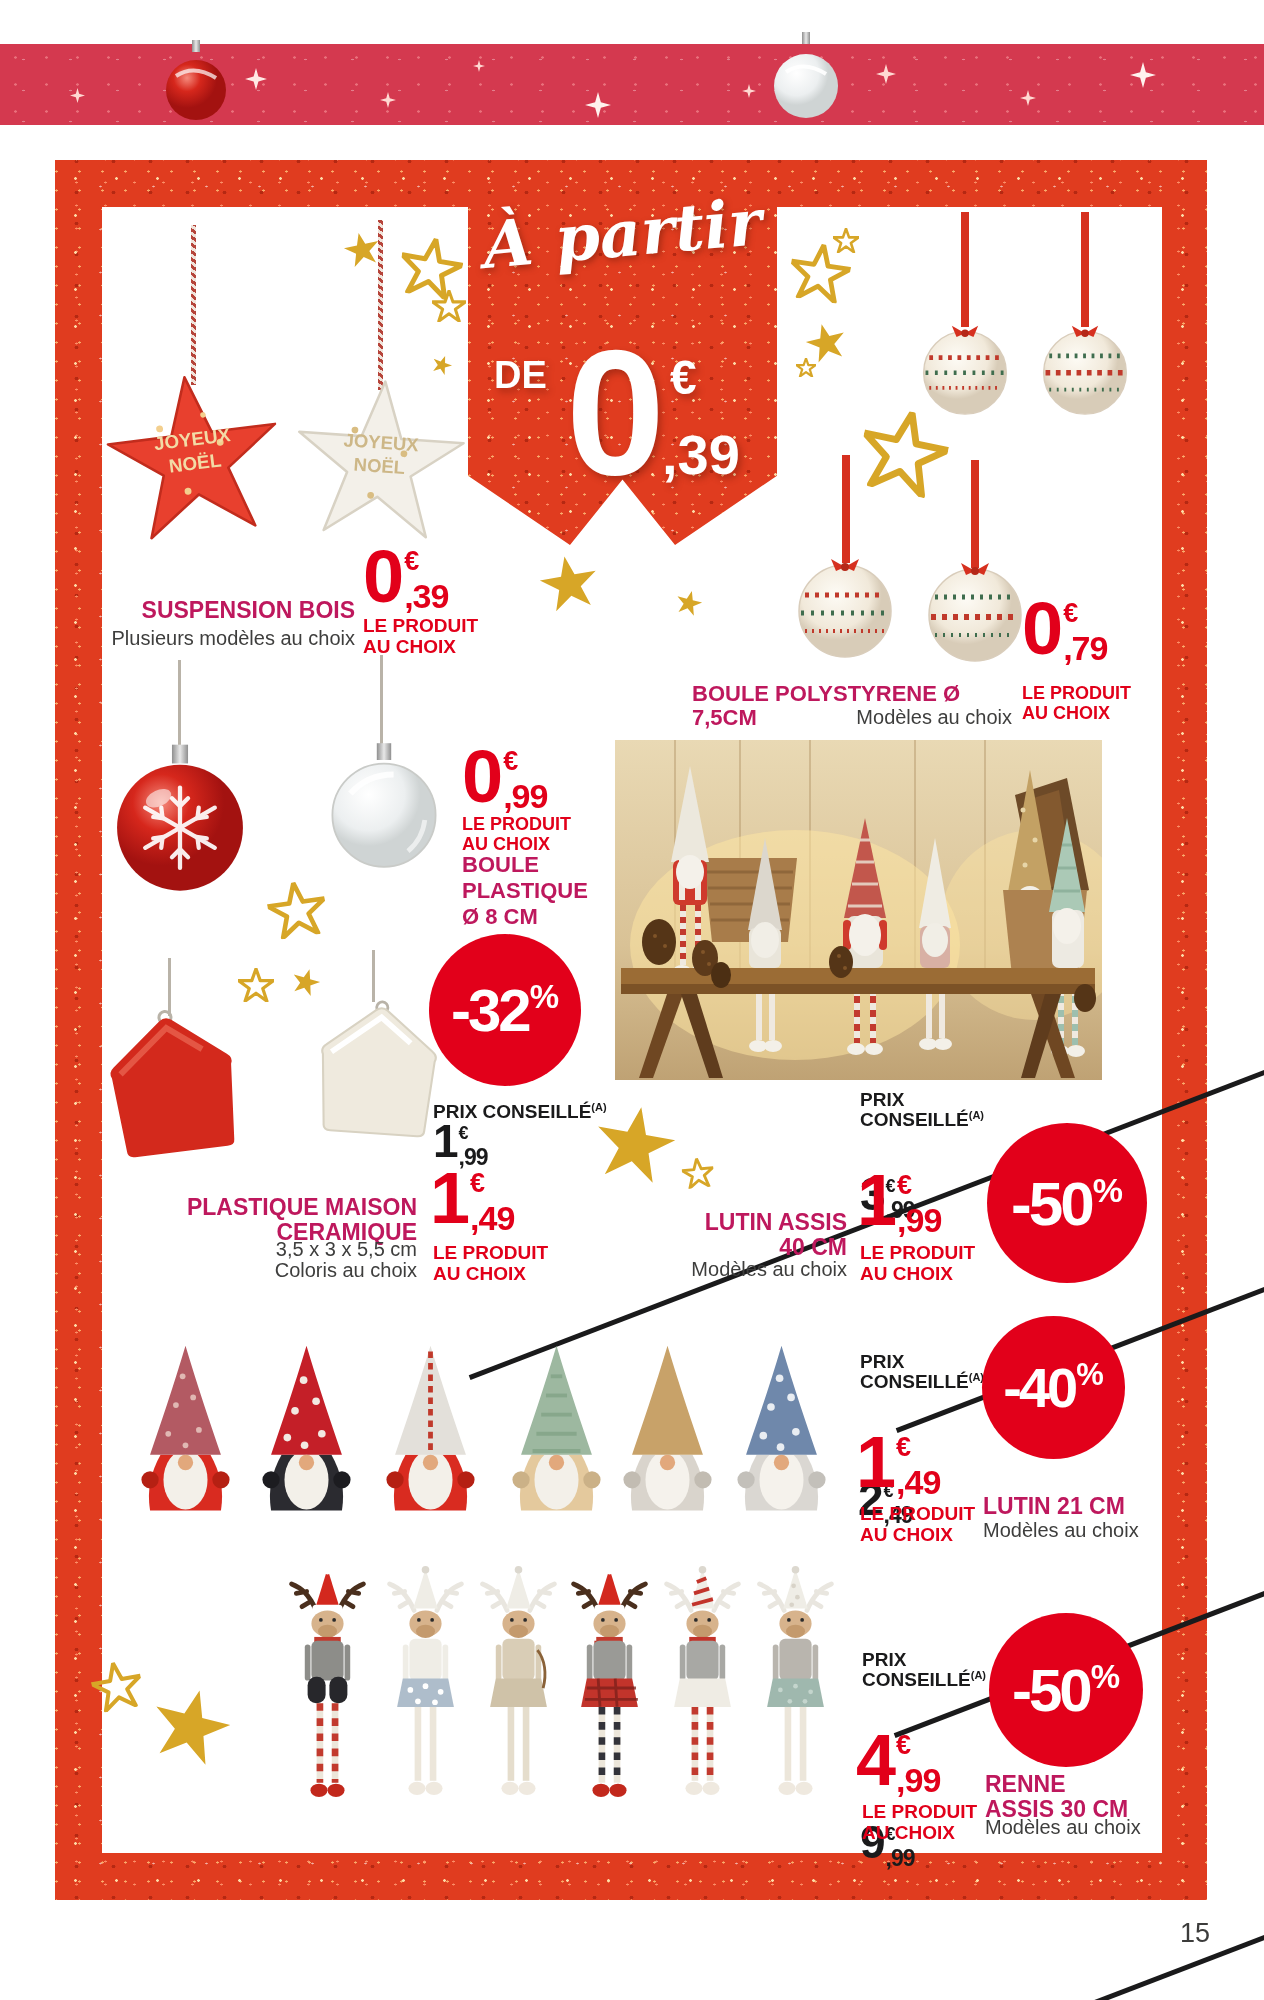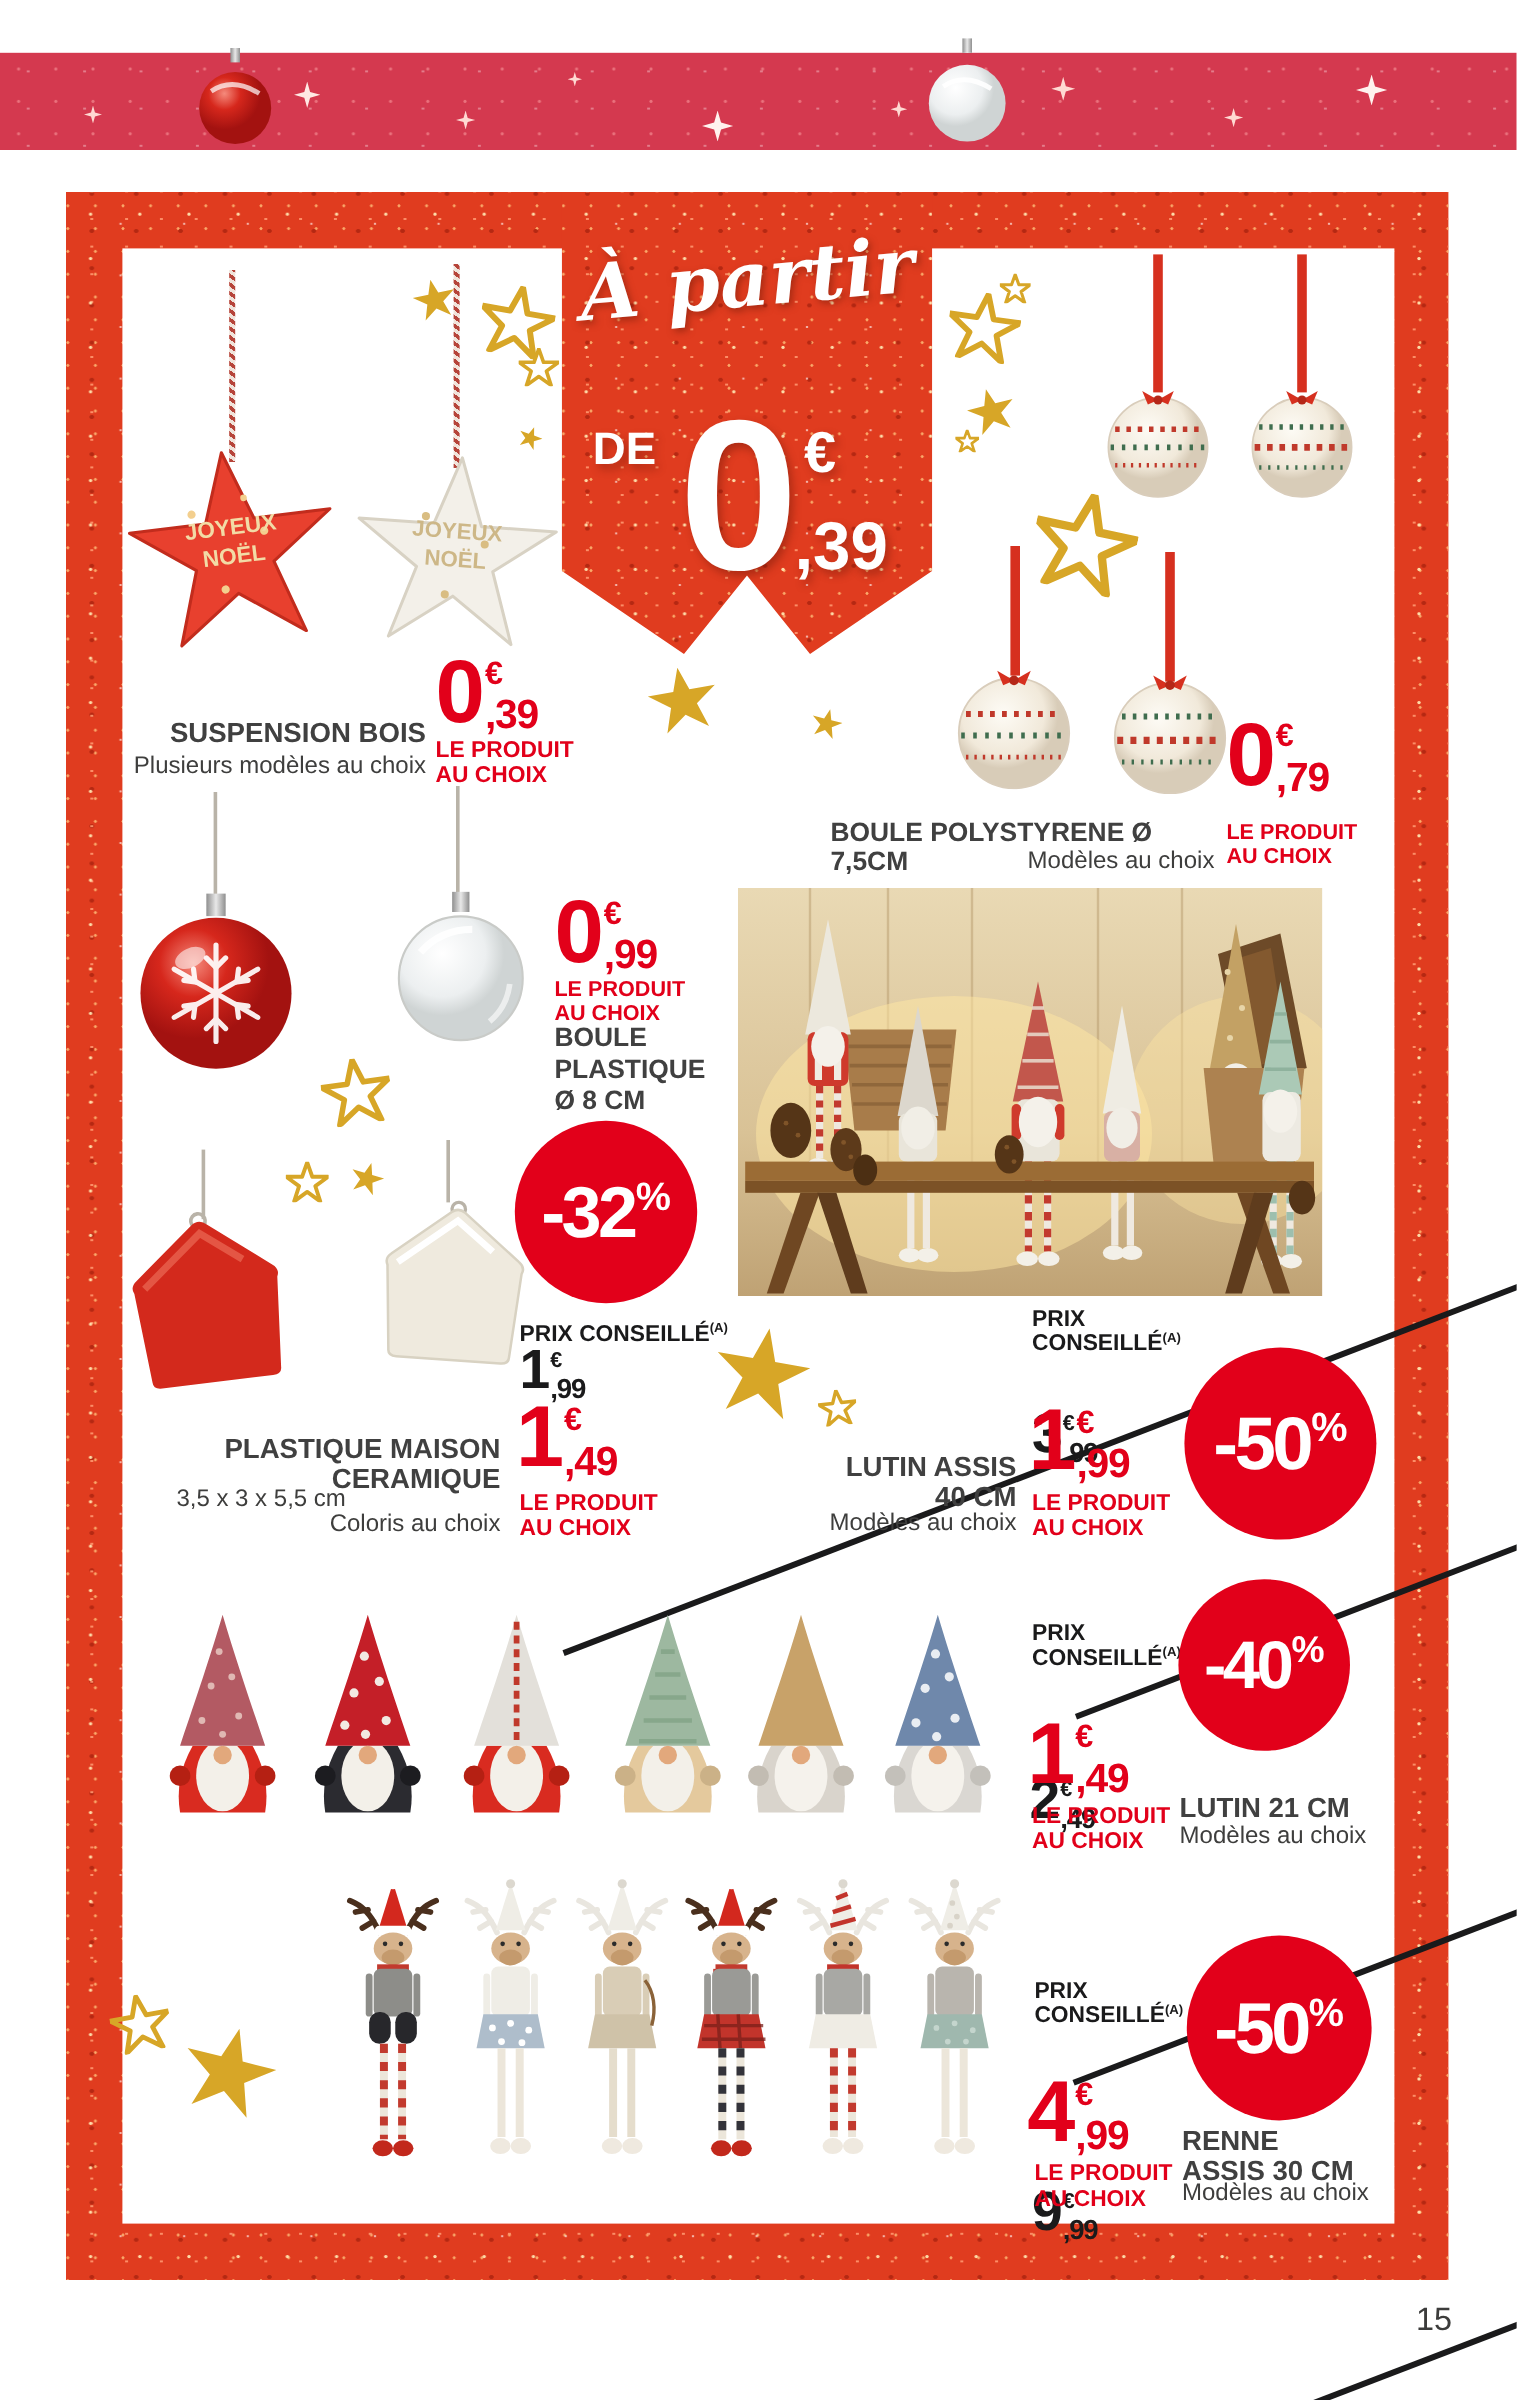--- a/index.html
+++ b/index.html
@@ -35,21 +35,21 @@
   .price .int{font-size:var(--int);line-height:.78;letter-spacing:-3px;}
   .price .side{display:flex;flex-direction:column;margin-left:3px;}
   .price .eur{font-size:var(--eur);line-height:1;}
   .price .dec{font-size:var(--dec);line-height:1;letter-spacing:-1px;margin-top:4px;}
   .price.old{color:#1a1a1b;--int:46px;--dec:23px;--eur:18px;position:relative;}
   .price.old::after{content:"";position:absolute;left:-6px;right:-14px;top:46%;height:5px;
                     background:#1a1a1b;transform:rotate(-21deg);}
   .lbl-red{color:#e2001a;font-weight:700;font-size:19px;line-height:1.1;}
   .prix-lbl{font-weight:800;font-size:19px;line-height:1.07;color:#1a1a1b;}
   .prix-lbl sup{font-size:11px;font-weight:700;}
-  .pname{font-weight:800;font-size:23px;line-height:1.1;color:#404040;}
+  .pname{font-weight:800;font-size:23px;line-height:1.1;color:#be185d;}
   .pdesc{font-size:20px;line-height:1.15;color:#3e3e3d;}
 
   .badge{background:#e2001a;border-radius:50%;color:#fff;display:flex;align-items:center;
          justify-content:center;font-weight:800;}
   .badge .num{letter-spacing:-3px;}
   .badge .pct{margin-top:-26px;margin-left:1px;}
 
   .cord{width:5px;background:repeating-linear-gradient(35deg,#b6443a 0 3px,#f0e3da 3px 6px);}
   .wire{width:3px;background:#b9b3a8;}
 
@@ -451,21 +451,21 @@
     <span class="side">
       <span class="eur">€</span>
       <span class="dec">,49</span>
     </span>
   </div>
   <div class="abs lbl-red" style="left:433px;top:1243px;">
     <span>LE PRODUIT</span><br>
     <span>AU CHOIX</span>
   </div>
   <div class="abs pname" style="left:127px;top:1195px;width:290px;text-align:right;">PLASTIQUE MAISON CERAMIQUE</div>
-  <div class="abs pdesc" style="left:147px;top:1238px;width:270px;">3,5 x 3 x 5,5 cm</div>
+  <div class="abs pdesc" style="left:147px;top:1238px;width:270px;text-align:right;">3,5 x 3 x 5,5 cm</div>
   <div class="abs pdesc" style="left:147px;top:1259px;width:270px;text-align:right;">Coloris au choix</div>
 
   <svg class="abs" style="left:595px;top:1105px;transform:rotate(10deg)" width="80" height="76">
       <use href="#star5" fill="#d7a627"></use>
     </svg>
   <svg class="abs" style="left:682px;top:1158px;transform:rotate(-6deg)" width="32" height="30">
       <use href="#star5" fill="none" stroke="#d7a627" stroke-width="9"></use>
     </svg>
 
   <div class="abs prix-lbl" style="left:860px;top:1090px;width:125px;">

